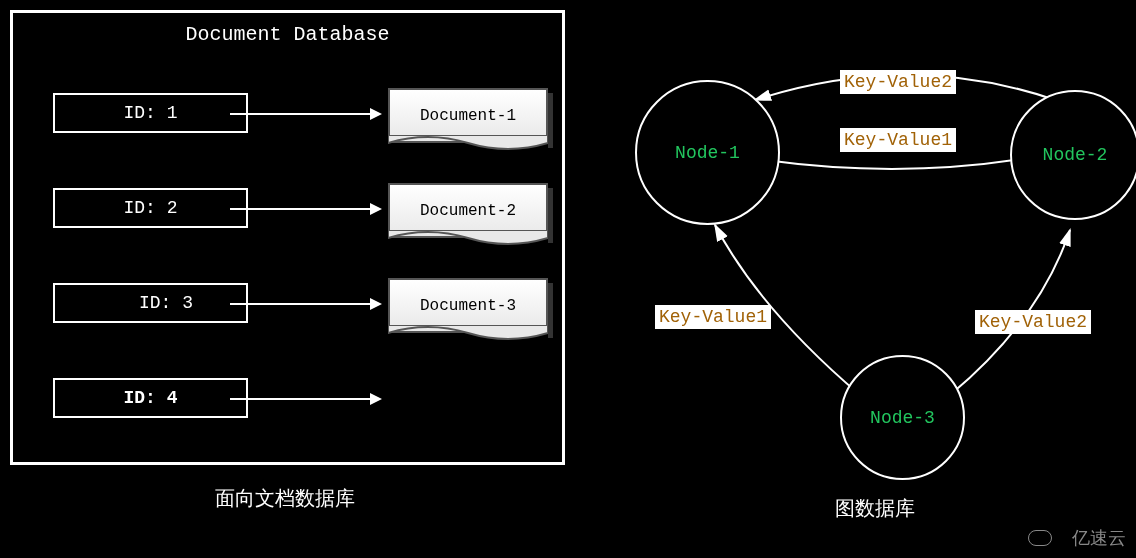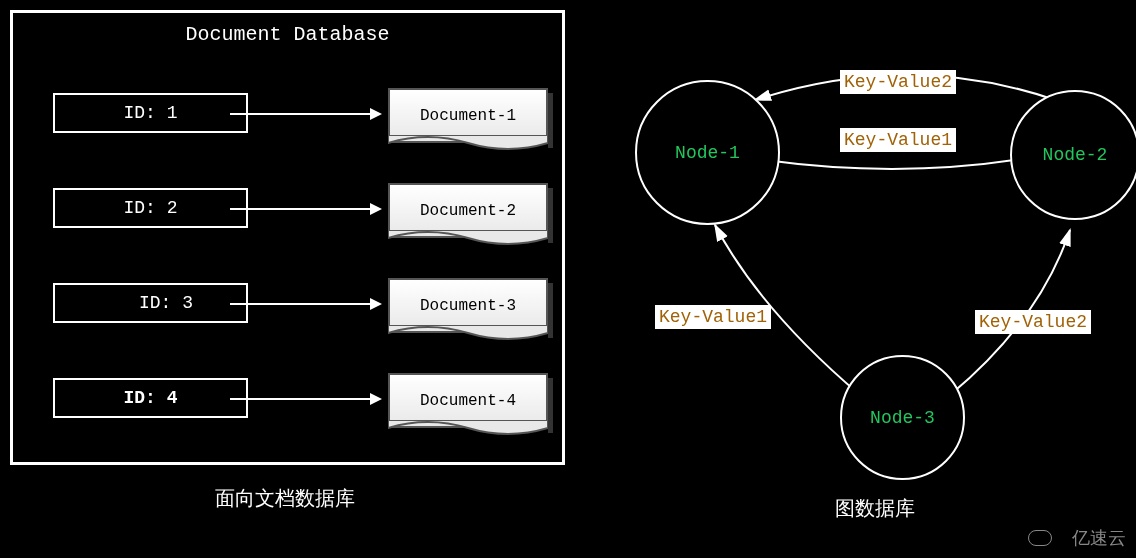--- a/index.html
+++ b/index.html
@@ -205,29 +205,20 @@
         </div>
       <svg class="doc-wave" viewBox="0 0 160 20">
           <path d="M0 8 Q 40 -4 80 8 T 160 8 L 160 0 L 0 0 Z" fill="#e8e8e8" stroke="#555" stroke-width="2"></path>
         </svg>
     </div>
 
     <div class="key-box" style="top:365px;font-weight:bold;">
       <span>ID: 4</span>
     </div>
     <div class="arrow-h" style="top:385px;left:217px;width:150px;"></div>
-    <div class="doc-shape" style="top:360px;left:375px;">
-      <div class="doc-shadow"></div>
-      <div class="doc-body">
-          <span>Document-4</span>
-        </div>
-      <svg class="doc-wave" viewBox="0 0 160 20">
-          <path d="M0 8 Q 40 -4 80 8 T 160 8 L 160 0 L 0 0 Z" fill="#e8e8e8" stroke="#555" stroke-width="2"></path>
-        </svg>
-    </div>
   </div>
   <div class="caption" style="top:485px;left:285px;">面向文档数据库</div>
 
   <div class="graph-diagram">
     <svg class="svg-layer" viewBox="0 0 520 480">
       <defs>
         <marker id="arrw" markerWidth="10" markerHeight="10" refX="8" refY="3" orient="auto">
           <path d="M0,0 L9,3 L0,6 Z" fill="#fff"></path>
         </marker>
       </defs>

